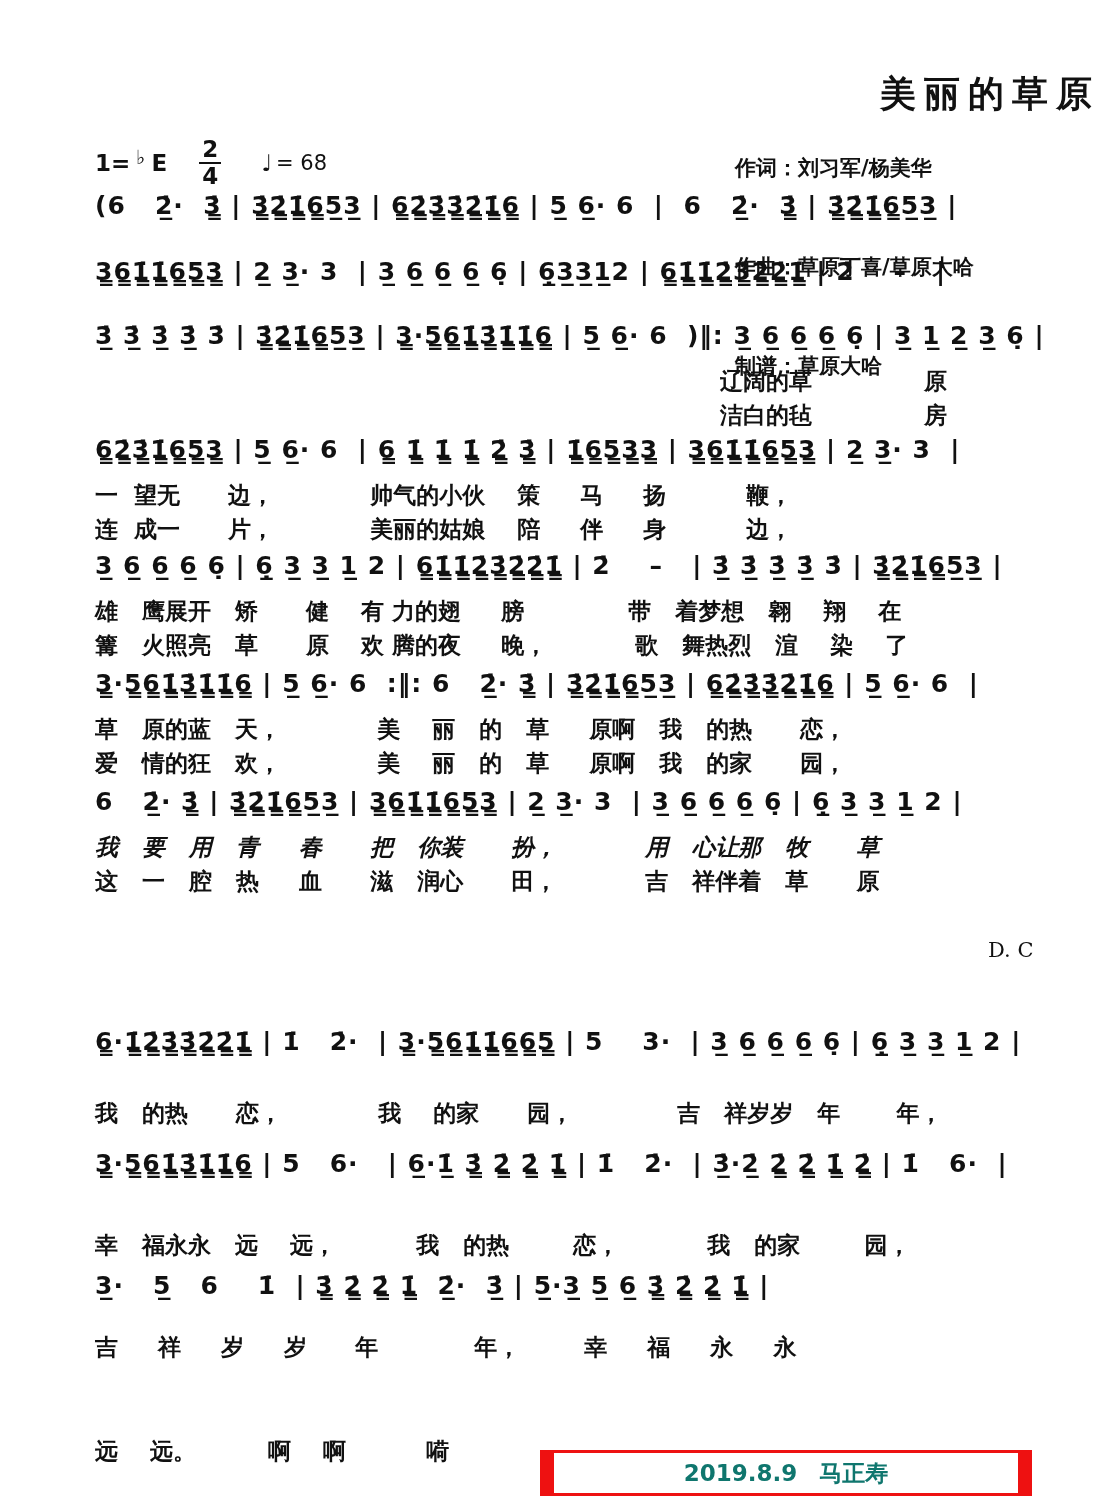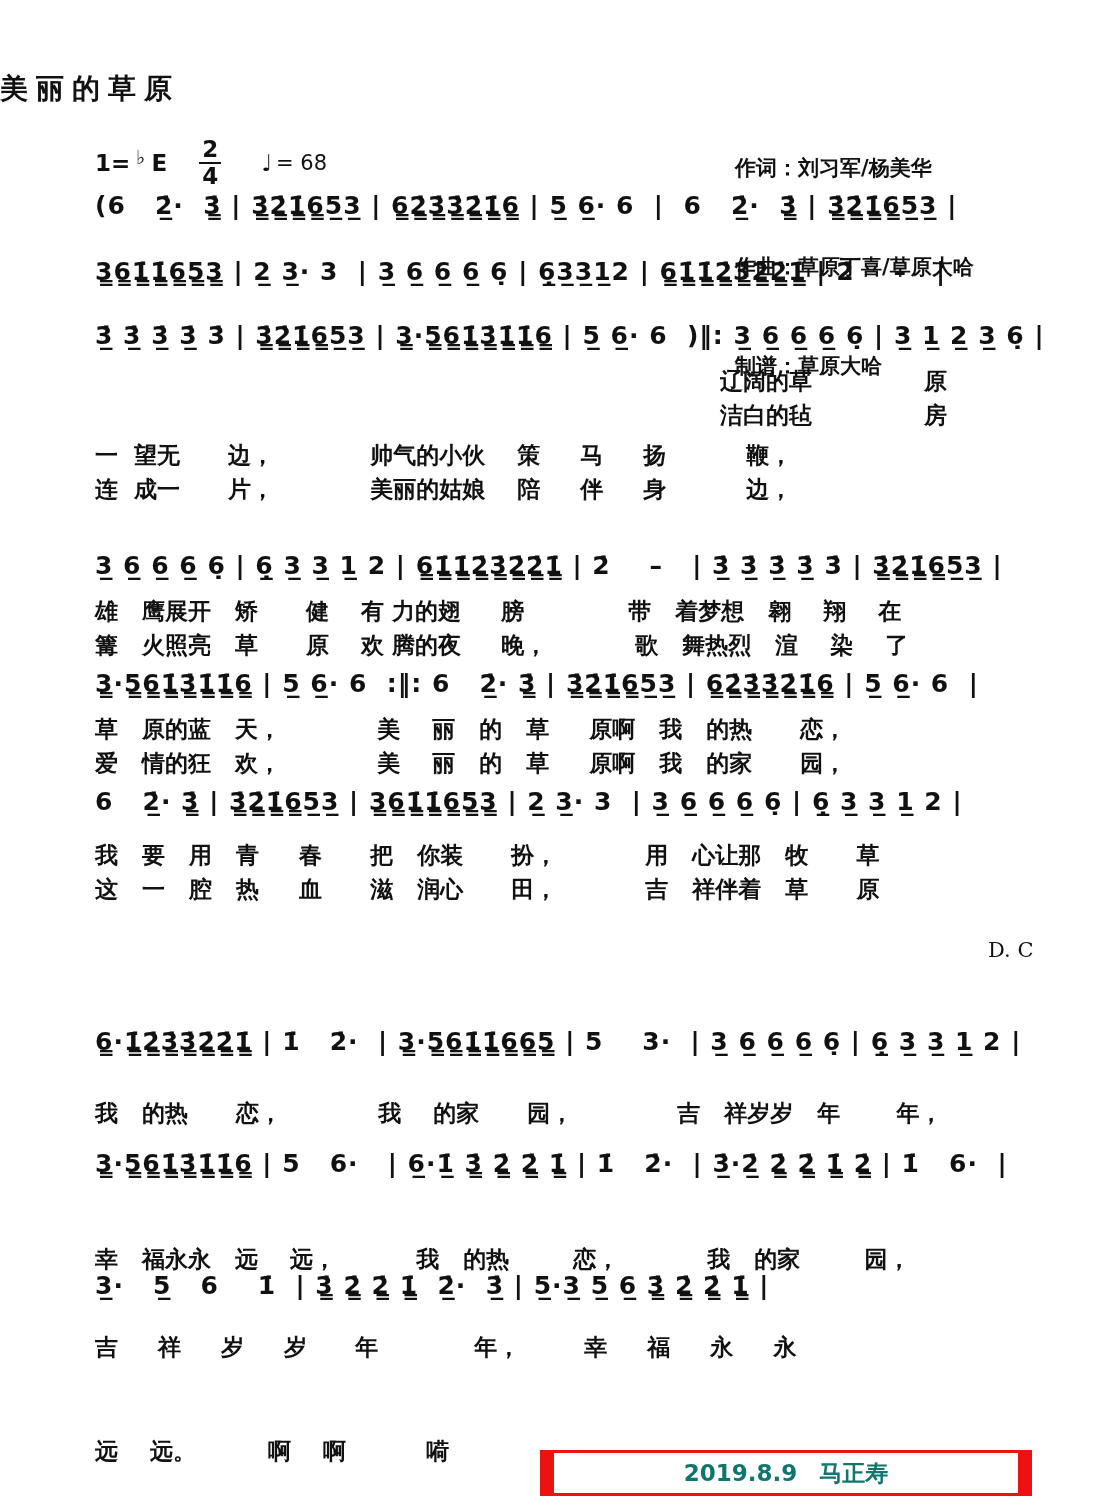--- a/index.html
+++ b/index.html
@@ -6,22 +6,22 @@
   .page{
     position:relative;
     width:1100px;height:1508px;
     background:#ffffff;
     font-family:"DejaVu Sans", sans-serif;
     color:#111;
     overflow:hidden;
   }
   .title{
     position:absolute;top:70px;left:0;width:1100px;
-    text-align:left;
-    font-size:28px;font-weight:bold;letter-spacing:8px;
+    text-align:right;
+    font-size:36px;font-weight:bold;letter-spacing:8px;
   }
   .credits{
     position:absolute;top:86px;left:735px;
     font-size:21px;font-weight:bold;line-height:33px;
     white-space:pre;
   }
   .keyline{
     position:absolute;top:138px;left:95px;
     font-size:23px;font-weight:bold;
     display:flex;align-items:center;gap:6px;
@@ -91,45 +91,46 @@
       </div>
       <div class="system" style="top: 252px;">
         <div class="notes">3̳6̳1̳̇1̳̇6̳5̳3̳ | 2̲ 3̲· 3  | 3̲ 6̲ 6̲ 6̲ 6̣ | 6̣̲3̲3̲1̲2 | 6̳1̳̇1̳̇2̳̇3̳̇2̳̇2̳̇1̳̇ | 2̇    –   |</div>
       </div>
       <div class="system" style="top: 316px;">
         <div class="notes">3̲̇ 3̲̇ 3̲̇ 3̲̇ 3̇ | 3̳̇2̳̇1̳̇6̳5̲3̲ | 3̳·5̳6̳1̳̇3̳̇1̳̇1̳̇6̳ | 5̲ 6̲· 6  )‖: 3̲ 6̲ 6̲ 6̲ 6̣ | 3̲ 1̲ 2̲ 3̲ 6̣ |</div>
         <div class="lyric" style="margin-top: 10px; padding-left: 625px;">辽阔的草              原</div>
         <div class="lyric" style="margin-top: 4px; padding-left: 625px;">洁白的毡              房</div>
       </div>
       <div class="system" style="top: 430px;">
+        <div class="notes">6̳2̳̇3̳̇1̳̇6̳5̳3̳ | 5̲ 6̲· 6  | 6̳ 1̳̇ 1̳̇ 1̳̇ 2̳̇ 3̳̇ | 1̳̇6̳5̳3̳3̳ | 3̳6̳1̳̇1̳̇6̳5̳3̳ | 2̲ 3̲· 3  |</div>
         <div class="lyric" style="margin-top: 10px;">一  望无      边，            帅气的小伙    策     马     扬          鞭，</div>
         <div class="lyric" style="margin-top: 4px;">连  成一      片，            美丽的姑娘    陪     伴     身          边，</div>
       </div>
       <div class="system" style="top: 546px;">
         <div class="notes">3̲ 6̲ 6̲ 6̲ 6̣ | 6̣̲ 3̲ 3̲ 1̲ 2 | 6̳1̳̇1̳̇2̳̇3̳̇2̳̇2̳̇1̳̇ | 2̇    –   | 3̲̇ 3̲̇ 3̲̇ 3̲̇ 3̇ | 3̳̇2̳̇1̳̇6̳5̲3̲ |</div>
         <div class="lyric" style="margin-top: 10px;">雄   鹰展开   矫      健    有 力的翅     膀             带   着梦想   翱    翔    在</div>
         <div class="lyric" style="margin-top: 4px;">篝   火照亮   草      原    欢 腾的夜     晚，           歌   舞热烈   渲    染    了</div>
       </div>
       <div class="system" style="top: 664px;">
         <div class="notes">3̳·5̳6̳1̳̇3̳̇1̳̇1̳̇6̳ | 5̲ 6̲· 6  :‖: 6   2̲̇· 3̳̇ | 3̳̇2̳̇1̳̇6̳5̲3̲ | 6̳2̳̇3̳̇3̳̇2̳̇1̳̇6̳ | 5̲ 6̲· 6  |</div>
         <div class="lyric" style="margin-top: 10px;">草   原的蓝   天，            美    丽   的   草     原啊   我   的热      恋，</div>
         <div class="lyric" style="margin-top: 4px;">爱   情的狂   欢，            美    丽   的   草     原啊   我   的家      园，</div>
       </div>
       <div class="system" style="top: 782px;">
         <div class="notes">6   2̲̇· 3̳̇ | 3̳̇2̳̇1̳̇6̳5̲3̲ | 3̳6̳1̳̇1̳̇6̳5̳3̳ | 2̲ 3̲· 3  | 3̲ 6̲ 6̲ 6̲ 6̣ | 6̣̲ 3̲ 3̲ 1̲ 2 |</div>
-        <div class="lyric" style="margin-top: 18px;">我   要   用   青     春      把   你装      扮，           用   心让那   牧      草</div>
+        <div class="lyric" style="margin-top: 10px; font-style: italic;">我   要   用   青     春      把   你装      扮，           用   心让那   牧      草</div>
         <div class="lyric" style="margin-top: 4px;">这   一   腔   热     血      滋   润心      田，           吉   祥伴着   草      原</div>
       </div>
       <div class="system" style="top: 1022px;">
         <div class="notes">6̳·1̳̇2̳̇3̳̇3̳̇2̳̇2̳̇1̳̇ | 1̇   2̇·  | 3̳·5̳6̳1̳̇1̳̇6̳6̳5̳ | 5    3·  | 3̲ 6̲ 6̲ 6̲ 6̣ | 6̣̲ 3̲ 3̲ 1̲ 2 |</div>
         <div class="lyric" style="margin-top: 36px;">我   的热      恋，            我    的家      园，             吉   祥岁岁   年       年，</div>
       </div>
       <div class="system" style="top: 1144px;">
         <div class="notes">3̳·5̳6̳1̳̇3̳̇1̳̇1̳̇6̳ | 5   6·   | 6̲·1̲̇ 3̳̇ 2̳̇ 2̳̇ 1̳̇ | 1̇   2̇·  | 3̲̇·2̲̇ 2̳̇ 2̳̇ 1̳̇ 2̳̇ | 1̇   6·  |</div>
-        <div class="lyric" style="margin-top: 60px;">幸   福永永   远    远，          我   的热        恋，           我   的家        园，</div>
+        <div class="lyric" style="margin-top: 46px;">幸   福永永   远    远，          我   的热        恋，           我   的家        园，</div>
       </div>
       <div class="system" style="top: 1266px;">
         <div class="notes">3̲·   5̲   6    1̇  | 3̳̇ 2̳̇ 2̳̇ 1̳̇  2̲̇·  3̲̇ | 5̲·3̲ 5̲ 6̲ 3̳̇ 2̳̇ 2̳̇ 1̳̇ |</div>
         <div class="lyric" style="margin-top: 26px;">吉     祥     岁     岁      年            年，        幸     福     永     永</div>
       </div>
       <div class="system" style="top: 1392px;">
         <div class="lyric" style="margin-top: 44px;">远    远。         啊    啊          嗬</div>
       </div>
     </div>
 

